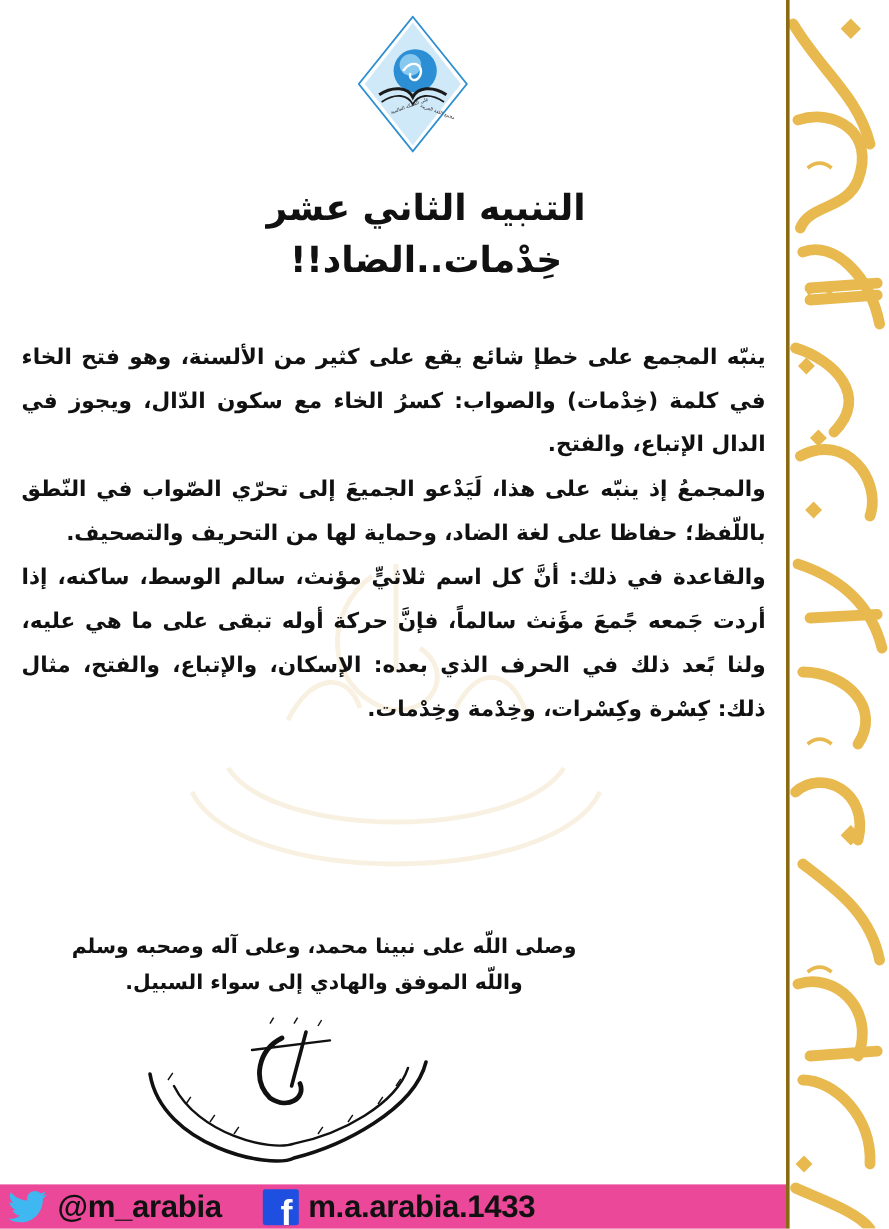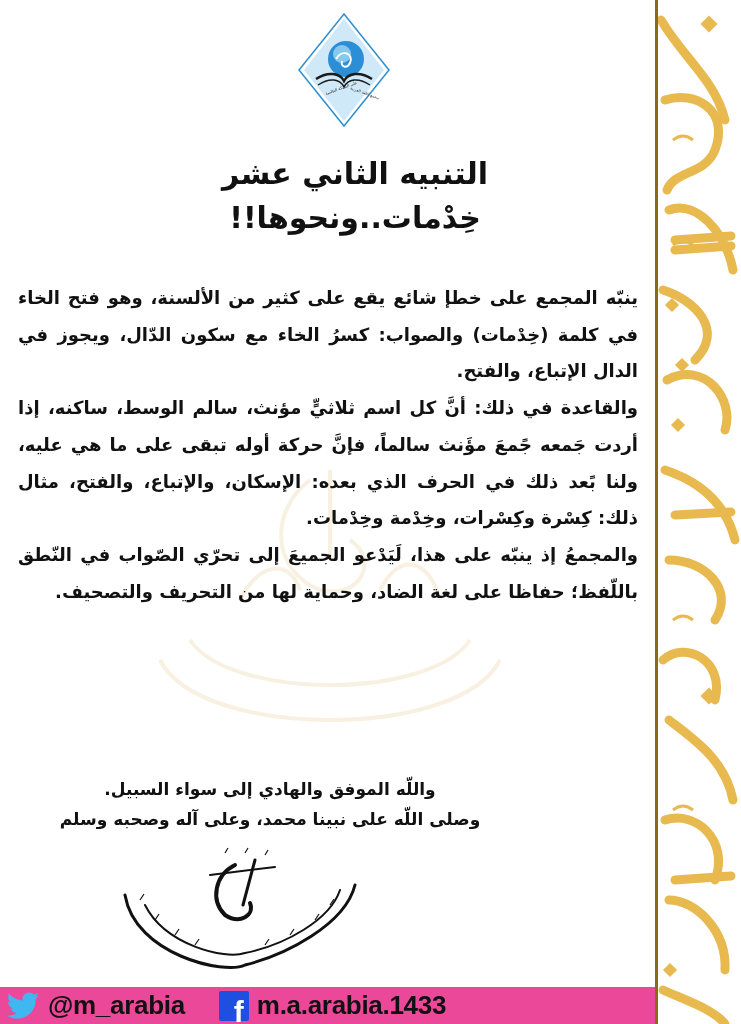--- a/index.html
+++ b/index.html
@@ -131,32 +131,32 @@
     <circle cx="44" cy="41" r="9" fill="#9fd6f5" opacity="0.8"></circle>
     <path d="M38 46 c6 -10 18 -6 14 4 c-3 6 -10 4 -8 -2" fill="none" stroke="#ffffff" stroke-width="2"></path>
     <path d="M18 66 C30 58 42 60 46 68 C50 60 62 58 74 66" fill="none" stroke="#1b1b1b" stroke-width="2.5"></path>
     <path d="M20 72 C32 64 42 66 46 74 C50 66 60 64 72 72" fill="none" stroke="#1b1b1b" stroke-width="1.5"></path>
     <text x="28" y="82" font-size="4" fill="#333" font-family="DejaVu Sans, sans-serif" transform="rotate(-20 28 82)">على الشبكة العالمية</text>
     <text x="52" y="76" font-size="4" fill="#333" font-family="DejaVu Sans, sans-serif" transform="rotate(20 52 76)">مجمع اللغة العربية</text>
   </svg>
 
   <div class="title-block">
     <div class="title-line">التنبيه الثاني عشر</div>
-    <div class="title-line">خِدْمات..ونحوها!!</div>
+    <div class="title-line">خِدْمات..الضاد!!</div>
   </div>
 
   <div class="body-text">
     <p>ينبّه المجمع على خطإ شائع يقع على كثير من الألسنة، وهو فتح الخاء في كلمة (خِدْمات) والصواب: كسرُ الخاء مع سكون الدّال، ويجوز في الدال الإتباع، والفتح.</p>
+    <p>والمجمعُ إذ ينبّه على هذا، لَيَدْعو الجميعَ إلى تحرّي الصّواب في النّطق باللّفظ؛ حفاظا على لغة الضاد، وحماية لها من التحريف والتصحيف.</p>
     <p>والقاعدة في ذلك: أنَّ كل اسم ثلاثيٍّ مؤنث، سالم الوسط، ساكنه، إذا أردت جَمعه جًمعَ مؤَنث سالماً، فإنَّ حركة أوله تبقى على ما هي عليه، ولنا بًعد ذلك في الحرف الذي بعده: الإسكان، والإتباع، والفتح، مثال ذلك: كِسْرة وكِسْرات، وخِدْمة وخِدْمات.</p>
-    <p>والمجمعُ إذ ينبّه على هذا، لَيَدْعو الجميعَ إلى تحرّي الصّواب في النّطق باللّفظ؛ حفاظا على لغة الضاد، وحماية لها من التحريف والتصحيف.</p>
   </div>
 
   <div class="closing">
+    <div>وصلى اللّه على نبينا محمد، وعلى آله وصحبه وسلم</div>
     <div>واللّه الموفق والهادي إلى سواء السبيل.</div>
-    <div>وصلى اللّه على نبينا محمد، وعلى آله وصحبه وسلم</div>
   </div>
 
   <svg class="calligraphy-logo" viewBox="0 0 250 130">
     <g fill="none" stroke="#111" stroke-width="3" stroke-linecap="round">
       <path d="M10 50 C20 110 110 130 130 120 C170 110 230 80 240 40"></path>
       <path d="M30 60 C50 100 110 115 130 108 C170 100 215 75 225 45" stroke-width="2"></path>
       <path d="M120 20 C100 30 95 55 110 70 C125 80 140 70 135 58" stroke-width="4"></path>
       <path d="M140 15 L128 60" stroke-width="3"></path>
       <path d="M95 30 L160 22" stroke-width="2"></path>
     </g>

